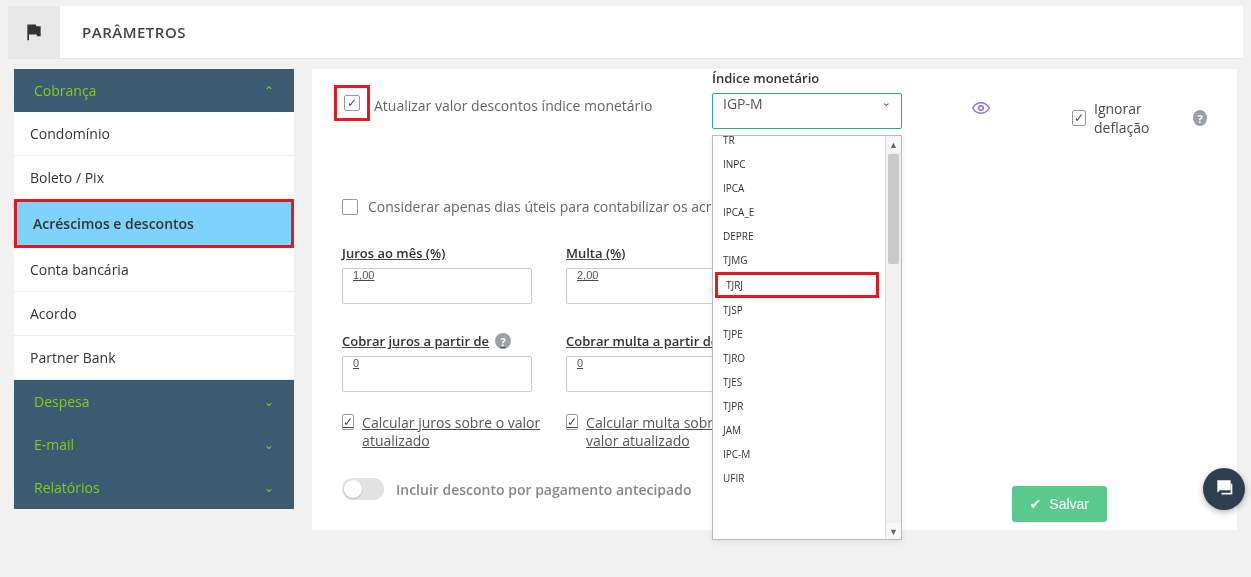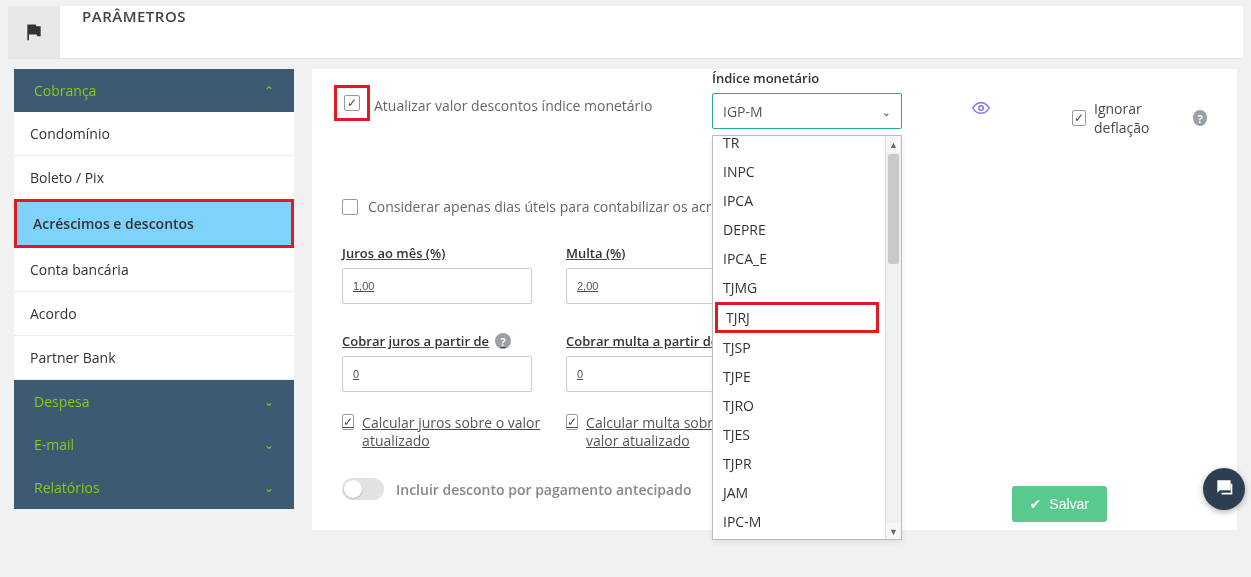--- a/index.html
+++ b/index.html
@@ -12,21 +12,21 @@
   .page {
     width: 1251px;
     min-height: 577px;
     margin: 0 auto;
     background: #f1f1f1;
     position: relative;
   }
   
   .header {
     display: flex;
-    align-items: flex-start;
+    align-items: center;
     padding: 0;
     background: #fff;
     border-bottom: 1px solid #e4e4e4;
     margin: 6px 8px 10px 8px;
   }
   .header-icon-box {
     width: 52px;
     height: 52px;
     background: #e8e8e8;
     display: flex;
@@ -132,21 +132,21 @@
     align-items: center;
     gap: 6px;
   }
   .select-box, .text-input {
     width: 190px;
     height: 36px;
     border: 1px solid #ccc;
     border-radius: 2px;
     padding: 0 10px;
     display: flex;
-    align-items: center;
+    align-items: flex-start;
     justify-content: space-between;
     background: #fff;
     color: #555;
     cursor: pointer;
     font-size: 14px;
   }
   .select-box { border: 1.5px solid #2aa98f; }
   .text-input { cursor: text; }
   .text-input input {
     border: none; outline: none; width: 100%; font-size: 11px; color: #555;
@@ -234,21 +234,21 @@
   }
   .dd-scroll-thumb {
     position:absolute; right:2px; left:2px; top:18px; height:110px;
     background:#c9c9c9; border-radius:2px;
   }
   .dd-list { padding: 2px 0 2px 0; margin-right: 16px; }
   .dd-item {
     padding: 5px 10px;
     color: #333;
     cursor: pointer;
-    font-size: 14px;
+    font-size: 10px;
     white-space: nowrap;
     overflow: hidden;
     text-overflow: ellipsis;
   }
   .dd-item.cut-top { margin-top: -10px; }
   .dd-item-highlight {
     border: 3px solid #e11a22;
     margin: 0 6px 0 2px;
   }
   .dd-item-highlight .dd-item { padding: 3px 8px; }
@@ -343,22 +343,22 @@
               <span>IGP-M</span>
               <span style="font-size:11px;color:#555;">⌄</span>
             </div>
 
             <div class="dropdown-pop">
               <div class="dropdown-inner">
                 <div class="dd-list">
                   <div class="dd-item cut-top">TR</div>
                   <div class="dd-item">INPC</div>
                   <div class="dd-item">IPCA</div>
+                  <div class="dd-item">IPCA_E</div>
                   <div class="dd-item">DEPRE</div>
-                  <div class="dd-item">IPCA_E</div>
                   <div class="dd-item">TJMG</div>
                   <div class="dd-item-highlight">
                     <div class="dd-item">TJRJ</div>
                   </div>
                   <div class="dd-item">TJSP</div>
                   <div class="dd-item">TJPE</div>
                   <div class="dd-item">TJRO</div>
                   <div class="dd-item">TJES</div>
                   <div class="dd-item">TJPR</div>
                   <div class="dd-item">JAM</div>

